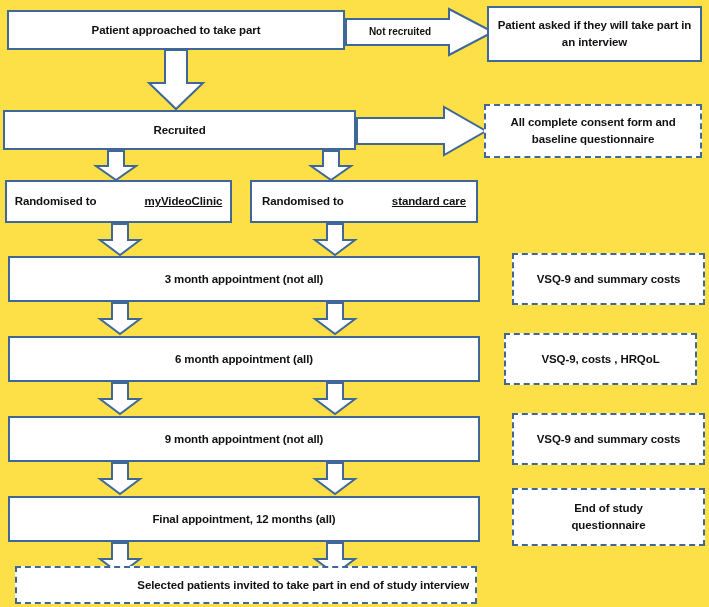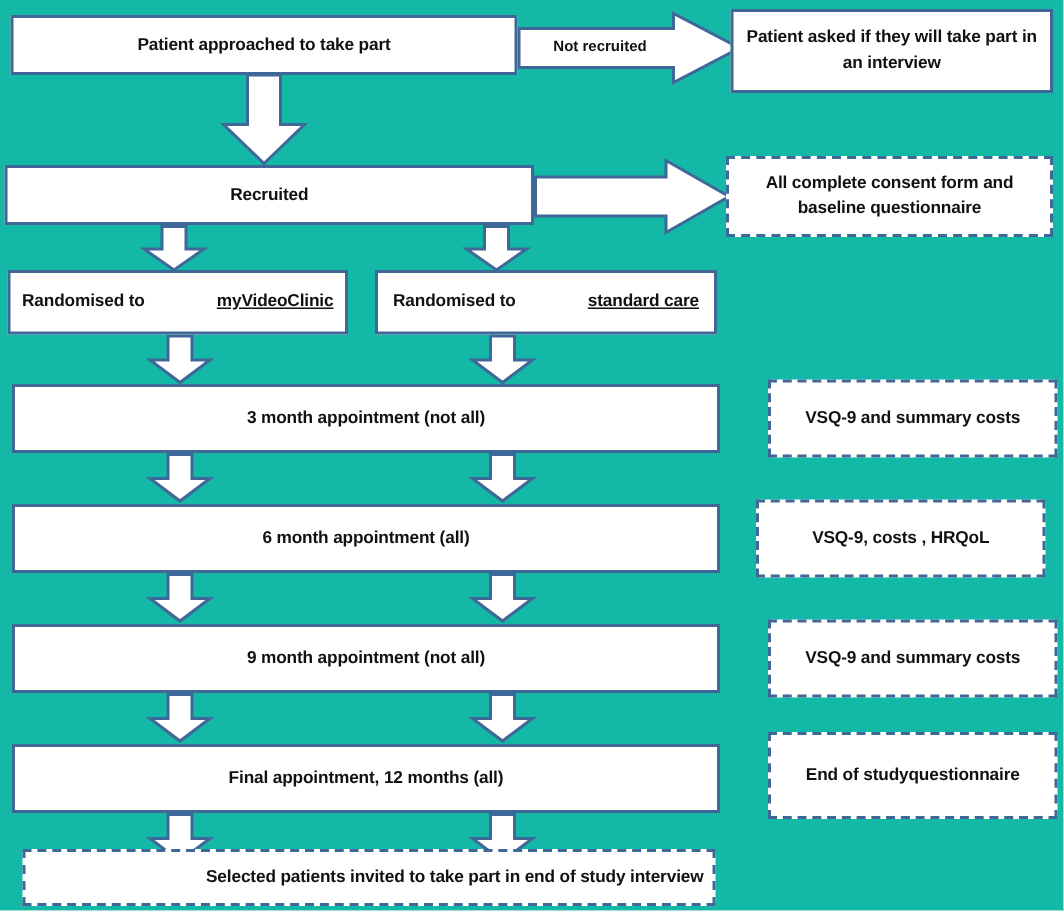--- a/index.html
+++ b/index.html
@@ -4,21 +4,21 @@
 <style>
   html, body {
     margin: 0;
     padding: 0;
     background: #ffffff;
   }
   #canvas {
     position: relative;
     width: 709px;
     height: 607px;
-    background: #14b8a6;
+    background: #fde047;
     font-family: "Liberation Sans", sans-serif;
     overflow: hidden;
   }
   .box {
     position: absolute;
     box-sizing: border-box;
     border: 2px solid #3f6898;
     background: #ffffff;
     display: flex;
     align-items: center;
@@ -159,21 +159,21 @@
     <path d="M14,1 L30,1 L30,17 L42,17 L22,32 L2,17 L14,17 Z"></path>
   </svg>
   <svg class="arrow-svg" style="left:313px; top:462px;" width="44" height="34" viewBox="0 0 44 34">
     <path d="M14,1 L30,1 L30,17 L42,17 L22,32 L2,17 L14,17 Z"></path>
   </svg>
 
   <div class="box" style="left:8px; top:496px; width:472px; height:46px;">
     <span>Final appointment, 12 months (all)</span>
   </div>
 
-  <div class="box dashed" style="left:512px; top:488px; width:193px; height:58px; flex-direction:row;">
+  <div class="box dashed" style="left:512px; top:488px; width:193px; height:58px; flex-direction:column;">
     <span>End of study</span>
     <span>questionnaire</span>
   </div>
 
   <svg class="arrow-svg" style="left:98px; top:542px;" width="44" height="34" viewBox="0 0 44 34">
     <path d="M14,1 L30,1 L30,17 L42,17 L22,32 L2,17 L14,17 Z"></path>
   </svg>
   <svg class="arrow-svg" style="left:313px; top:542px;" width="44" height="34" viewBox="0 0 44 34">
     <path d="M14,1 L30,1 L30,17 L42,17 L22,32 L2,17 L14,17 Z"></path>
   </svg>

